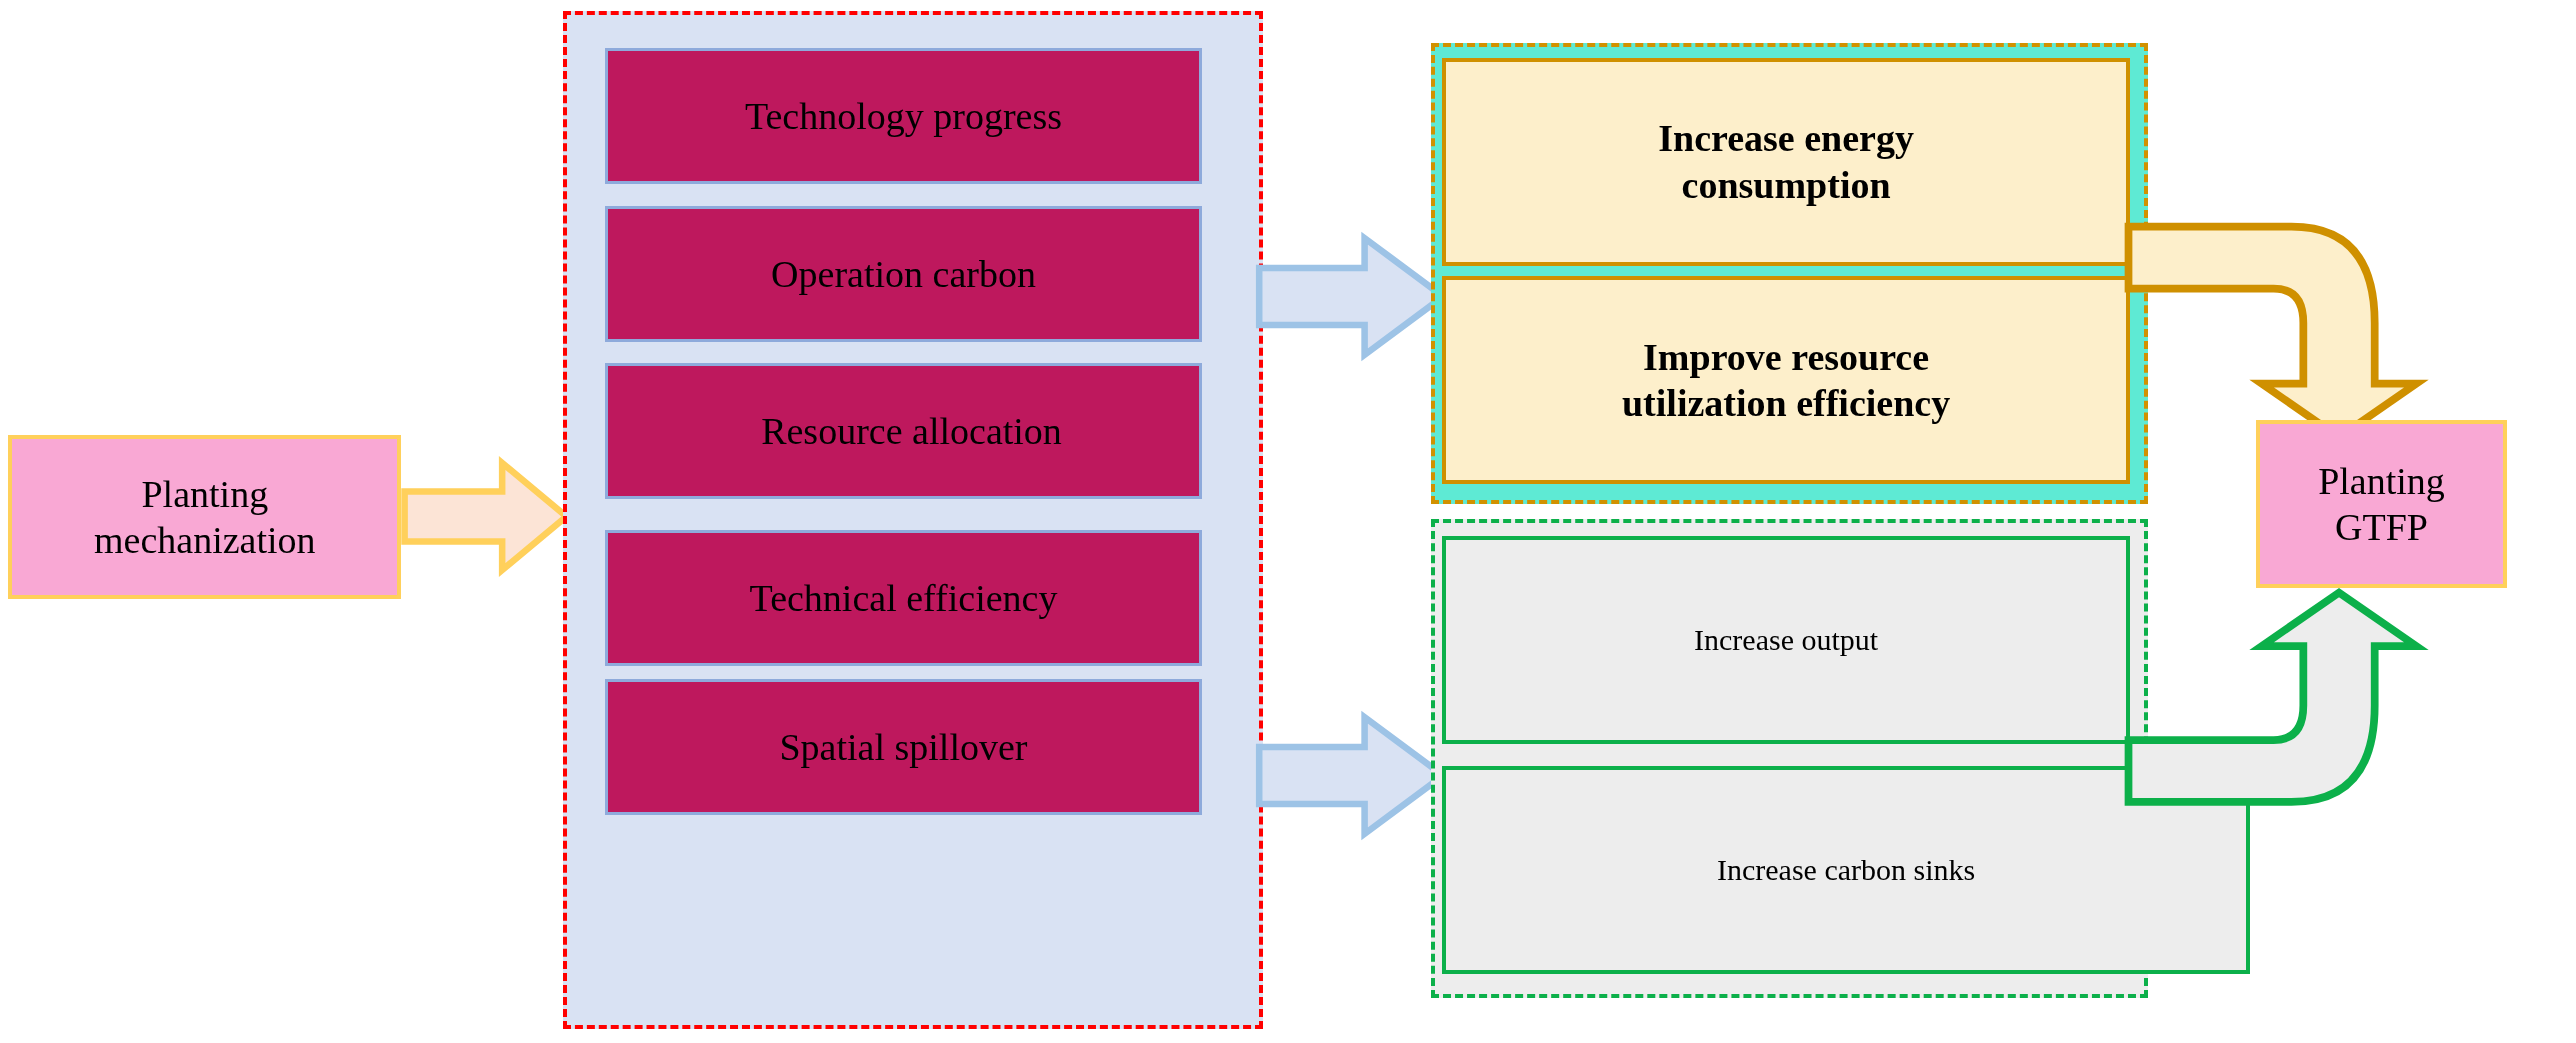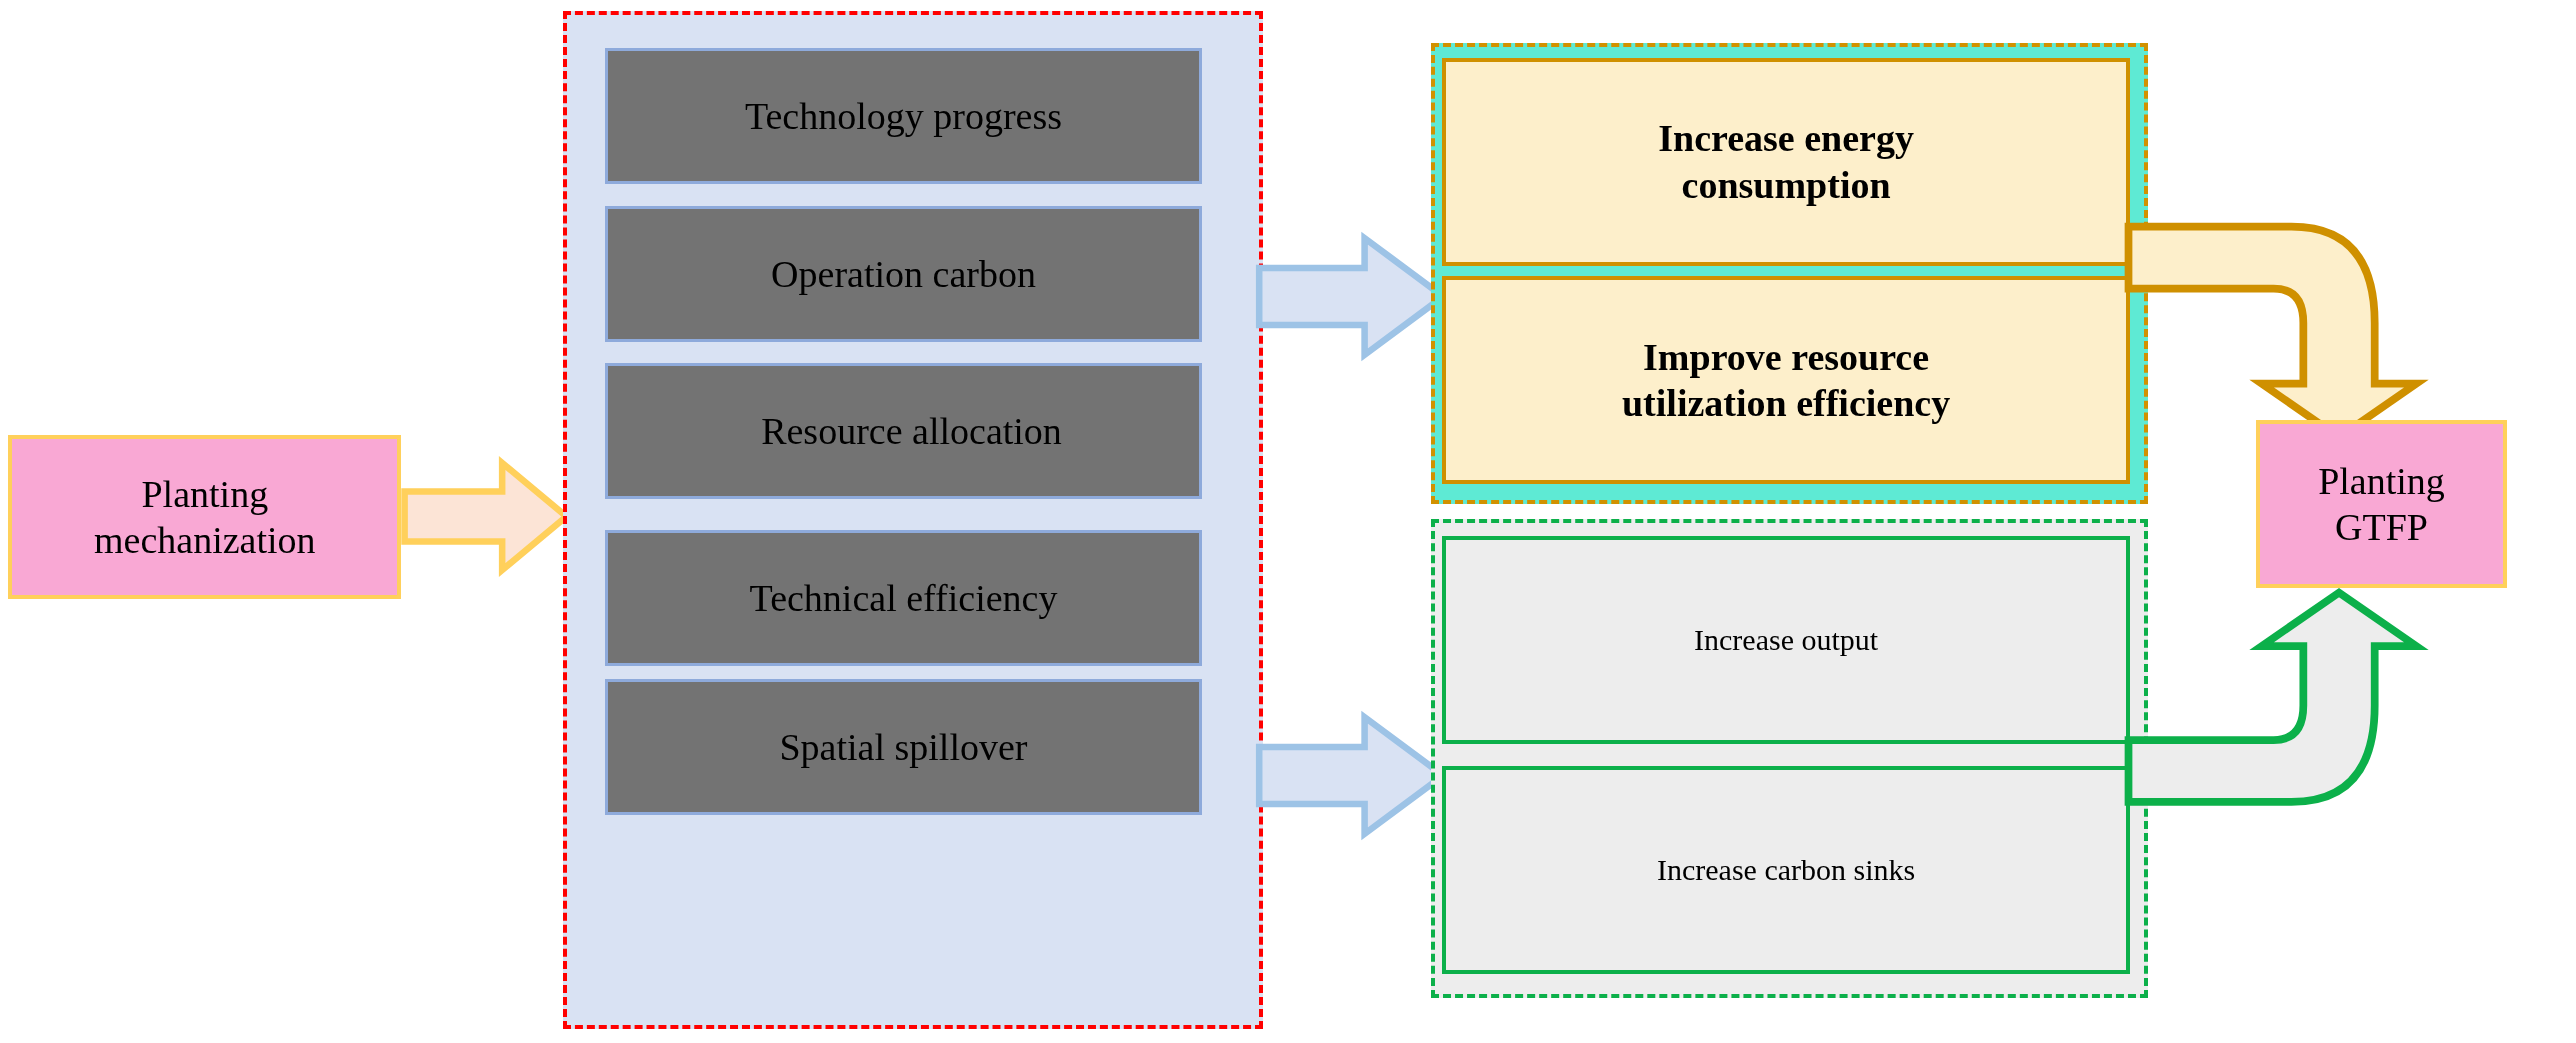--- a/index.html
+++ b/index.html
@@ -41,21 +41,21 @@
   }
 
   
   .blue-group {
     position: absolute;
     box-sizing: border-box;
     background: #d9e2f3;
     border: 4.2px dashed #ff0000;
   }
   .blue-node {
-    background: #737373;
+    background: #be185d;
     border: 3px solid #8eaadb;
     font-size: 38px;
   }
 
   
   .orange-group {
     position: absolute;
     box-sizing: border-box;
     background: #5eead4;
     border: 4.8px dashed #d19100;
@@ -156,21 +156,21 @@
       </div>
     </div>
   </div>
 
   <div class="green-group" style="left:1431px; top:519px; width:717px; height:479px;">
 
     <div class="node green-node" style="left:7.1px; top:13px; width:688px; height:208px;">
       <span>Increase output</span>
     </div>
 
-    <div class="node green-node" style="left:7.1px; top:243px; width:688px; height:208px;">
+    <div class="node green-node" style="left:7.1px; top:243px; width:808px; height:208px;">
       <span>Increase carbon sinks</span>
     </div>
   </div>
 
   <div class="arrow" style="left:2119px; top:216px; width:333px; height:226px;">
     <svg width="333" height="226" viewBox="0 0 560 380">
       <path d="M 16,18
                L 290,18
                Q 430,18 430,180
                L 430,282

